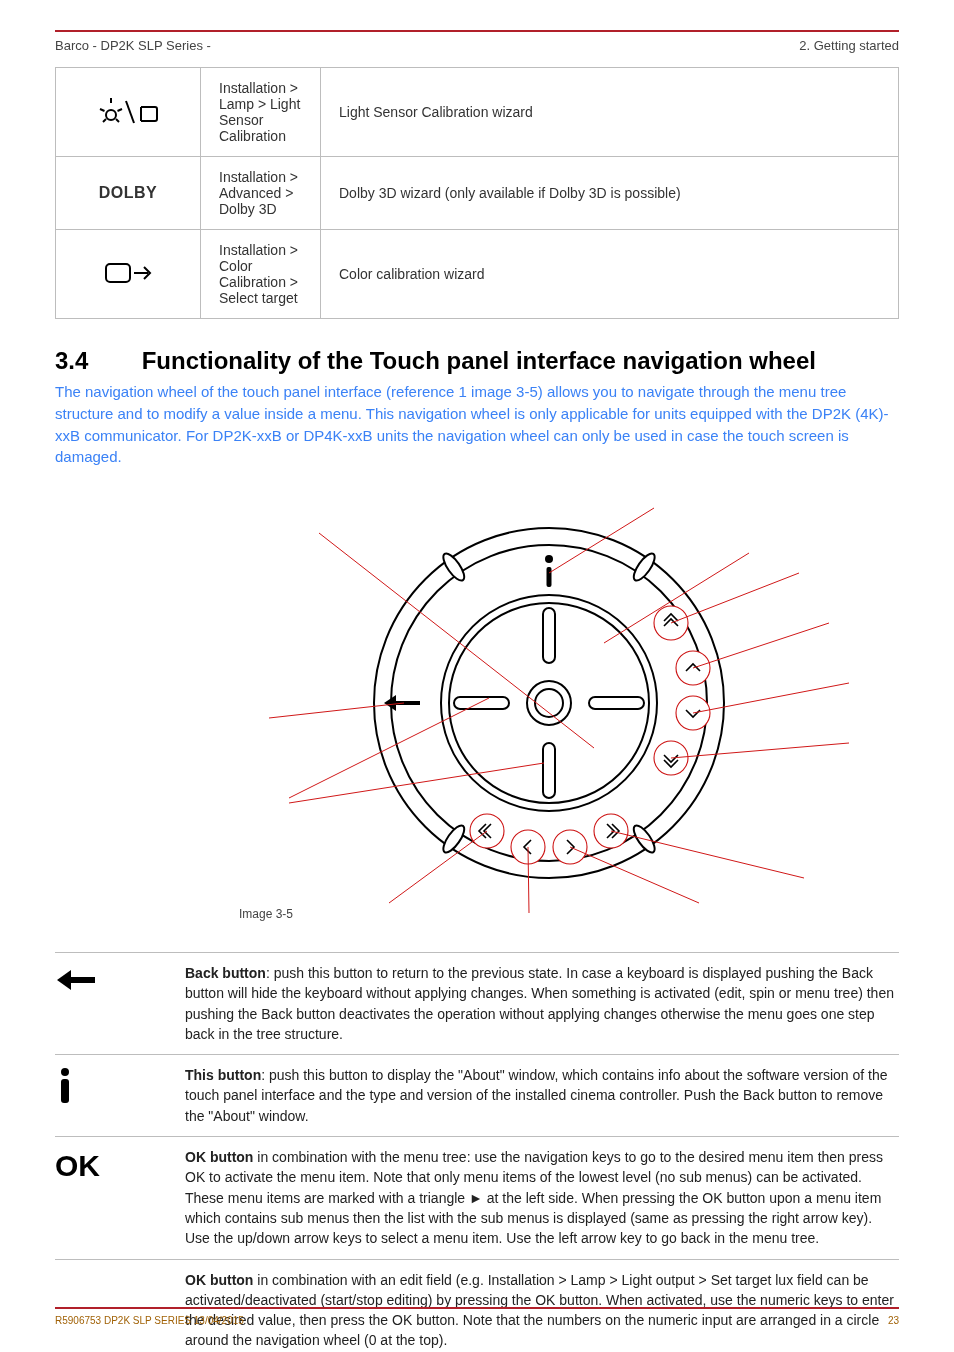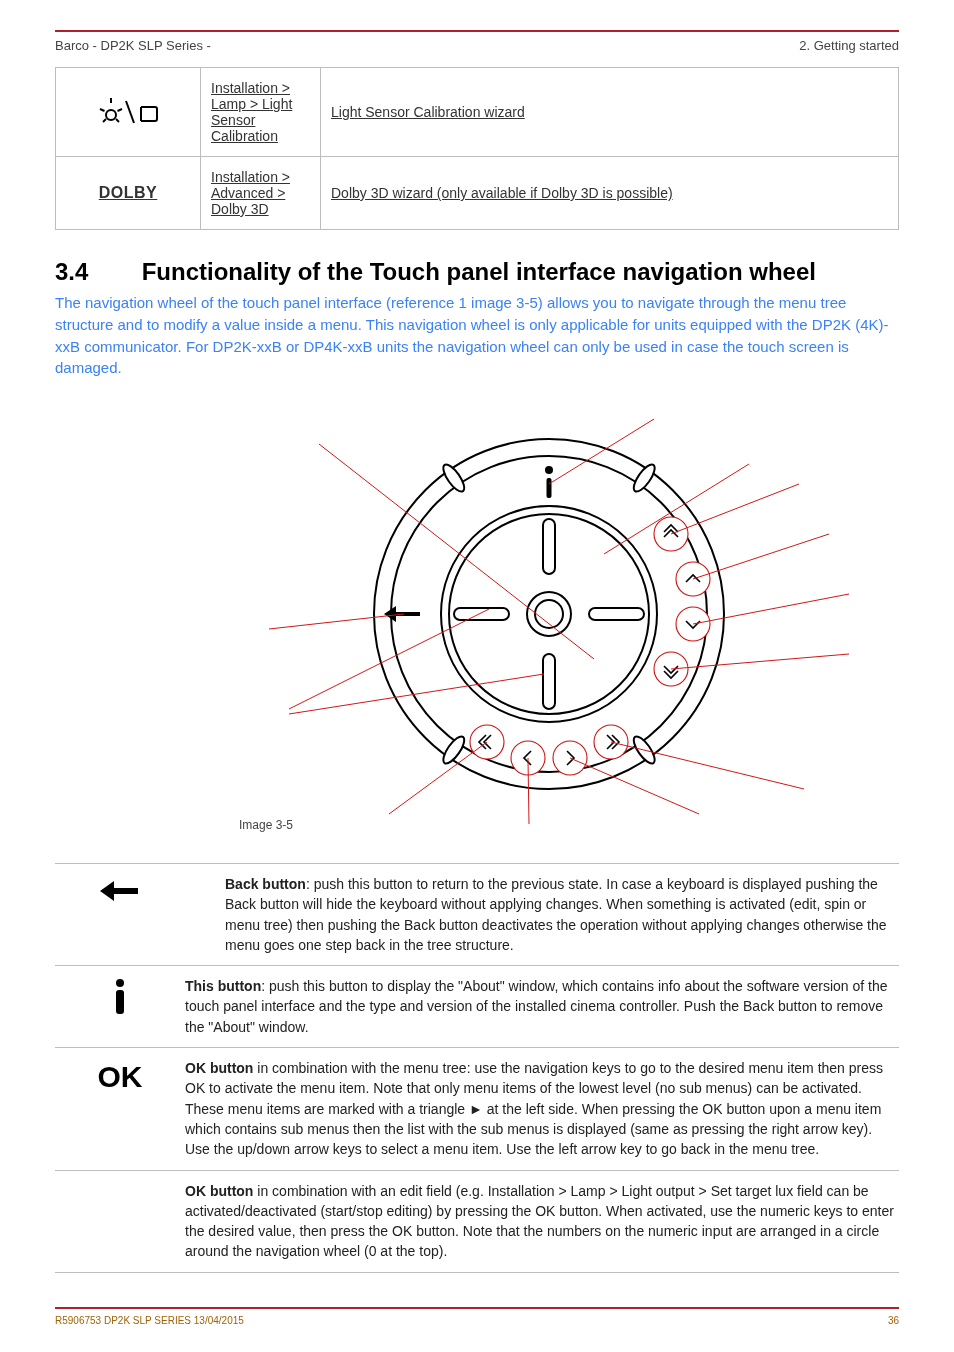--- a/index.html
+++ b/index.html
@@ -30,25 +30,24 @@
   }
 
   
   table.settings {
     width: 100%;
     border-collapse: collapse;
     margin-bottom: 28px;
   }
   table.settings td {
     border: 1px solid #bdbdbd;
-    padding: 12px 10px;
+    padding: 12px 18px;
     vertical-align: middle;
     font-size: 14px;
     color: #333;
-    text-decoration: underline;
   }
   table.settings td.c1 { width: 145px; text-align: center; }
   table.settings td.c2 { width: 120px; }
   .dolby-label { font-weight: 900; font-size: 16px; letter-spacing: .5px; }
 
   
   svg.icon { display: inline-block; vertical-align: middle; }
 
   .section-num {
     font-size: 24px;
@@ -70,25 +69,25 @@
   
   .def-rows {
     margin: 8px 0 24px 0;
   }
   .def-row {
     display: flex;
     align-items: flex-start;
     border-bottom: 1px solid #bdbdbd;
     padding: 10px 0;
   }
-  .def-row:first-child { border-top: 1px solid #bdbdbd; gap: 40px; }
+  .def-row:first-child { border-top: 1px solid #bdbdbd; }
   .def-row .sym {
     width: 130px;
     flex: 0 0 130px;
-    text-align: center;
+    text-align: left;
     font-size: 26px;
     font-weight: 700;
     padding-top: 2px;
   }
   .def-row .txt {
     flex: 1 1 auto;
     font-size: 14px;
     color: #222;
     line-height: 1.45;
   }
@@ -140,20 +139,31 @@
         </svg>
       </td>
       <td class="c2">Installation &gt; Lamp &gt; Light Sensor Calibration</td>
       <td>Light Sensor Calibration wizard</td>
     </tr>
     <tr>
       <td class="c1"><span class="dolby-label">DOLBY</span></td>
       <td class="c2">Installation &gt; Advanced &gt; Dolby 3D</td>
       <td>Dolby 3D wizard (only available if Dolby 3D is possible)</td>
     </tr>
+    <tr>
+      <td class="c1">
+        <svg class="icon" width="48" height="28" viewBox="0 0 48 28">
+          <rect x="2" y="4" width="24" height="18" rx="4" ry="4" fill="none" stroke="#000" stroke-width="2"></rect>
+          <line x1="30" y1="13" x2="44" y2="13" stroke="#000" stroke-width="2"></line>
+          <polyline points="40,7 46,13 40,19" fill="none" stroke="#000" stroke-width="2"></polyline>
+        </svg>
+      </td>
+      <td class="c2">Installation &gt; Color Calibration &gt; Select target</td>
+      <td>Color calibration wizard</td>
+    </tr>
   </tbody>
     </table>
 
   <div class="section-num">
     <span class="num">3.4</span>
     <span>Functionality of the Touch panel interface navigation wheel</span>
   </div>
 
   <p class="intro-p">The navigation wheel of the touch panel interface (reference 1 image 3-5) allows you to navigate through the menu tree structure and to modify a value inside a menu. This navigation wheel is only applicable for units equipped with the DP2K (4K)-xxB communicator. For DP2K-xxB or DP4K-xxB units the navigation wheel can only be used in case the touch screen is damaged.</p>
 
@@ -287,15 +297,15 @@
       </div>
     </div>
 
   </div>
 </div>
 
 <div class="footer">
   <hr>
   <div class="line">
     <span>R5906753 DP2K SLP SERIES 13/04/2015</span>
-    <span>36</span>
+    <span>23</span>
   </div>
 </div>
 
 </body></html>

